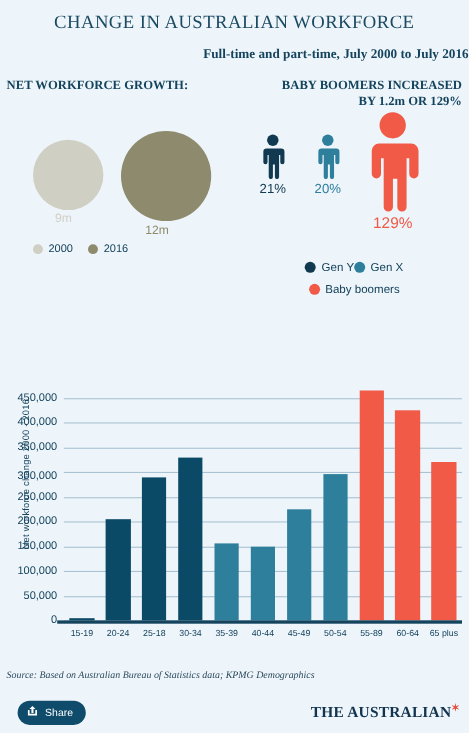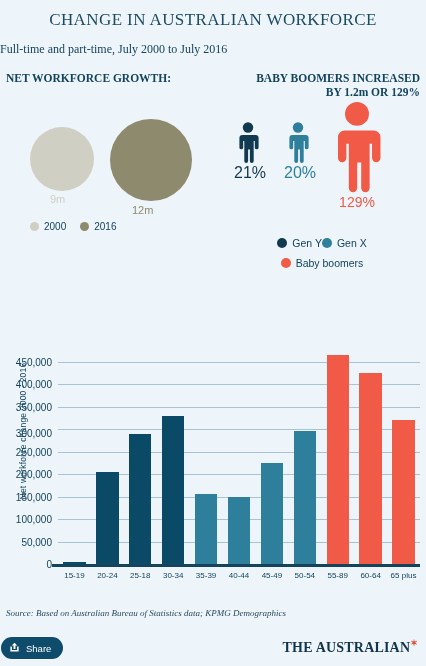--- a/index.html
+++ b/index.html
@@ -26,23 +26,23 @@
   .title {
     text-align: center;
     font-family: "Liberation Serif", serif;
     font-size: 17px;
     letter-spacing: 0.4px;
     color: #1b4a63;
     padding-top: 10px;
     font-weight: 400;
   }
   .subtitle {
-    text-align: left;
+    text-align: right;
     font-family: "Liberation Serif", serif;
-    font-weight: normal;
+    font-weight: bold;
     font-size: 12px;
     color: #14435d;
     margin-top: 12px;
   }
   .kickers {
     margin-top: 14px;
     display: flex;
     justify-content: space-between;
     padding: 0 6px;
   }
@@ -120,21 +120,21 @@
     top: 0;
     width: 200px;
     height: 190px;
   }
   .fig {
     position: absolute;
     text-align: center;
   }
   .fig svg { display: block; }
   .fig .pct {
-    font-size: 16px;
+    font-size: 12px;
     margin-top: 1px;
   }
   .fig-geny  { left: 12px;  top: 22px; }
   .fig-geny .pct { color: #11394f; }
   .fig-genx  { left: 62px;  top: 22px; }
   .fig-genx .pct { color: #2e7f9c; }
   .fig-boom  { left: 104px; top: 0px; }
   .fig-boom .pct { color: #f05a47; font-size: 14px; }
 
   .legend-gen {
@@ -249,21 +249,21 @@
     position: absolute;
     left: 6px;
     top: 608px;
     font-family: "Liberation Serif", serif;
     font-style: italic;
     font-size: 9px;
     color: #2b4a5e;
   }
   .share-btn {
     position: absolute;
-    left: 1px;
+    left: 16px;
     top: 637px;
     height: 22px;
     padding: 0 12px 0 8px;
     border-radius: 11px;
     background: #0f4c6b;
     color: #ffffff;
     display: flex;
     align-items: center;
     gap: 6px;
     font-size: 9.5px;

